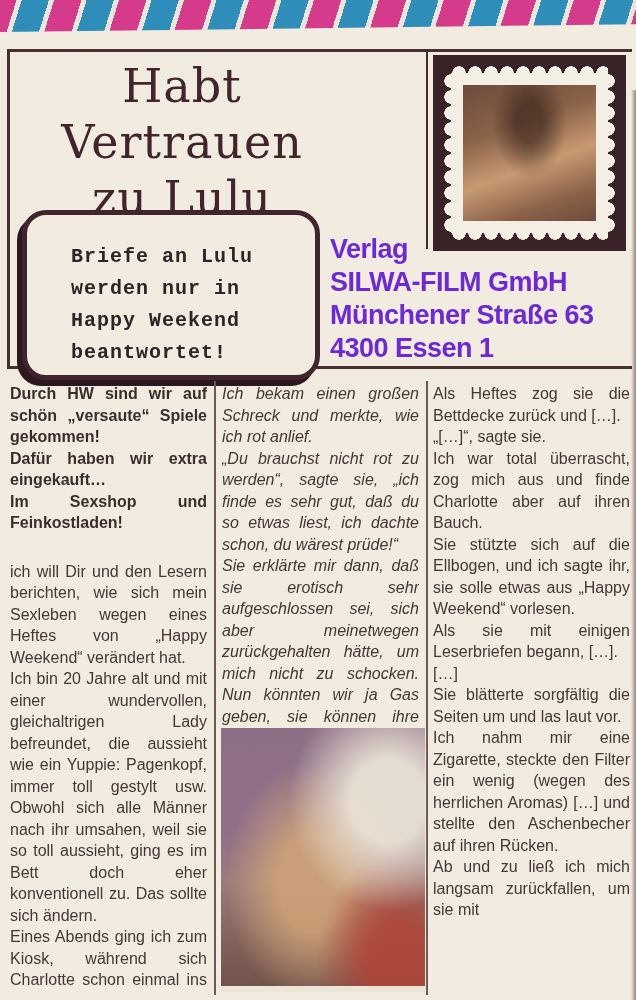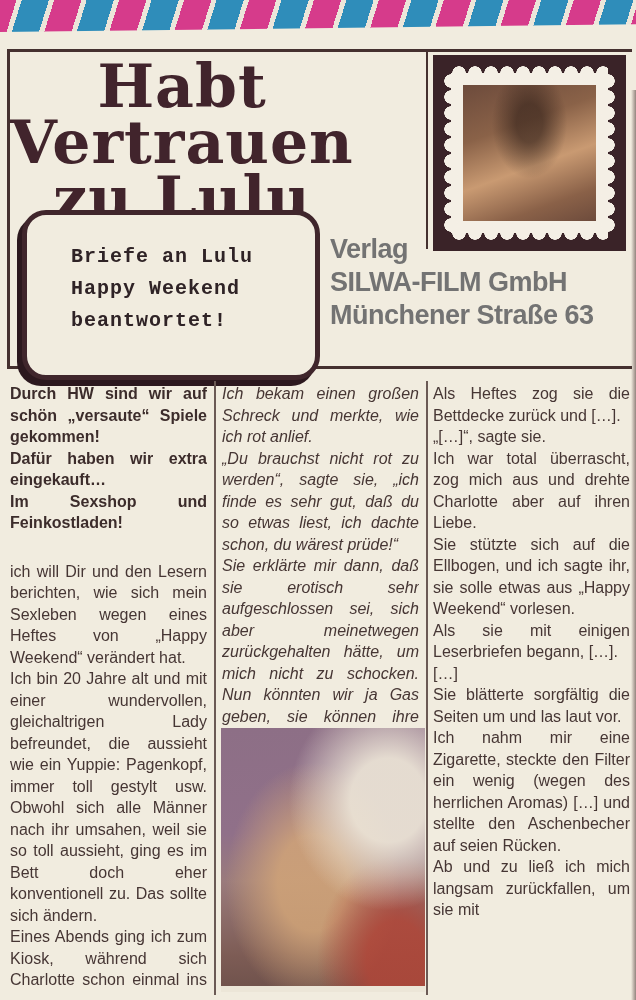--- a/index.html
+++ b/index.html
@@ -20,33 +20,33 @@
   .hdr-left   { top:49px;  left:7px;  width:3px;   height:320px; }
   .hdr-vrule  { top:49px;  left:426px; width:2px;  height:200px; }
   .hdr-bottom { top:366px; left:7px;  width:625px; height:3px; }
   .col-rule-1 { top:381px; left:214px; width:2px; height:614px; background:#6b5a55; }
   .col-rule-2 { top:381px; left:426px; width:2px; height:614px; background:#6b5a55; }
   .page-edge  { position:absolute; top:90px; right:0; width:5px; height:910px;
     background:linear-gradient(to right, rgba(70,45,45,0), rgba(70,45,45,.55)); }
 
   
   .masthead { position:absolute; top:58px; left:8px; width:348px; text-align:center;
-    font-family:"DejaVu Serif", serif; font-weight:bold; color:#41242c;
-    font-size:60px; line-height:56px; letter-spacing:1px; }
+    font-family:"DejaVu Serif", serif; font-weight:normal; color:#41242c;
+    font-size:46px; line-height:56px; letter-spacing:1px; }
 
   
   .notice-box { position:absolute; top:182px; left:22px; width:298px; height:170px;
     border:5px solid #40262c; border-radius:24px; background:#f1ecdf;
     box-shadow:-5px 6px 0 #2c181e; padding:26px 0 0 44px;margin-top:28px; }
   .notice-box .tw { font-family:"Liberation Mono","DejaVu Sans Mono",monospace;
     font-weight:bold; font-size:20px; line-height:32px; letter-spacing:1px; color:#2f2326; }
 
   
   .publisher { position:absolute; top:233px; left:330px; width:300px;
-    font-weight:bold; font-size:27px; line-height:33px; color:#737373; letter-spacing:-0.5px; }
+    font-weight:bold; font-size:27px; line-height:33px; color:#6d28d9; letter-spacing:-0.5px; }
 
   
   .stamp-frame { position:absolute; top:55px; left:433px; width:193px; height:196px; background:#3a2328; }
   .stamp-white { position:absolute; top:18px; left:18px; right:18px; bottom:18px; background:#f4efe5; }
   .scallop { position:absolute; background-image:radial-gradient(circle 7px, #f4efe5 6.5px, rgba(0,0,0,0) 7px);
     background-size:16px 16px; background-repeat:repeat-x; }
   .sc-top    { top:10px;  left:18px; right:18px; height:16px; }
   .sc-bottom { bottom:10px; left:18px; right:18px; height:16px; }
   .sc-left   { top:18px; bottom:18px; left:10px; width:16px; background-repeat:repeat-y; }
   .sc-right  { top:18px; bottom:18px; right:10px; width:16px; background-repeat:repeat-y; }
@@ -95,29 +95,31 @@
     </div>
     <div class="scallop sc-top"></div>
     <div class="scallop sc-bottom"></div>
     <div class="scallop sc-left"></div>
     <div class="scallop sc-right"></div>
   </div>
 
   <div class="notice-box">
     <div class="tw">
         <div>Briefe an Lulu</div>
+        <div>werden nur in</div>
         <div>Happy Weekend</div>
         <div>beantwortet!</div>
       </div>
   </div>
 
   <div class="publisher">
       <div>Verlag</div>
       <div>SILWA-FILM GmbH</div>
       <div>Münchener Straße 63</div>
+      <div>4300 Essen 1</div>
     </div>
 
   <div class="rule col-rule-1"></div>
   <div class="rule col-rule-2"></div>
 
   <div class="col col-1">
     <div class="intro">
         <p>Durch HW sind wir auf schön „versaute“ Spiele gekommen!</p>
         <p>Dafür haben wir extra eingekauft…</p>
         <p>Im Sexshop und Feinkostladen!</p>
@@ -134,26 +136,26 @@
         <p>Ich bekam einen großen Schreck und merkte, wie ich rot anlief.</p>
         <p>„Du brauchst nicht rot zu werden“, sagte sie, „ich finde es sehr gut, daß du so etwas liest, ich dachte schon, du wärest prüde!“</p>
         <p>Sie erklärte mir dann, daß sie erotisch sehr aufgeschlossen sei, sich aber meinetwegen zurückgehalten hätte, um mich nicht zu schocken. Nun könnten wir ja Gas geben, sie können ihre vielen Phantasien richtig ausleben, denn Sex und Erotik seien die schönste Sache der Welt, wozu man auch alle Stimulanzien benutzen könne.</p>
       </div>
   </div>
 
   <div class="col col-3">
     <div>
         <p>Als Heftes zog sie die Bettdecke zurück und […].</p>
         <p>„[…]“, sagte sie.</p>
-        <p>Ich war total überrascht, zog mich aus und drehte Charlotte aber auf ihren Liebe.</p>
+        <p>Ich war total überrascht, zog mich aus und finde Charlotte aber auf ihren Bauch.</p>
         <p>Sie stützte sich auf die Ellbogen, und ich sagte ihr, sie solle etwas aus „Happy Weekend“ vorlesen.</p>
         <p>Als sie mit einigen Leserbriefen begann, […].</p>
         <p>[…]</p>
         <p>Sie blätterte sorgfältig die Seiten um und las laut vor.</p>
-        <p>Ich nahm mir eine Zigarette, steckte den Filter ein wenig (wegen des herrlichen Aromas) […] und stellte den Aschenbecher auf seien Rücken.</p>
+        <p>Ich nahm mir eine Zigarette, steckte den Filter ein wenig (wegen des herrlichen Aromas) […] und stellte den Aschenbecher auf ihren Rücken.</p>
         <p>Ab und zu ließ ich mich langsam zurückfallen, um sie mit</p>
       </div>
   </div>
 
   <div class="main-photo"></div>
 
   <div class="page-edge"></div>
 </div>
 
 </body></html>

